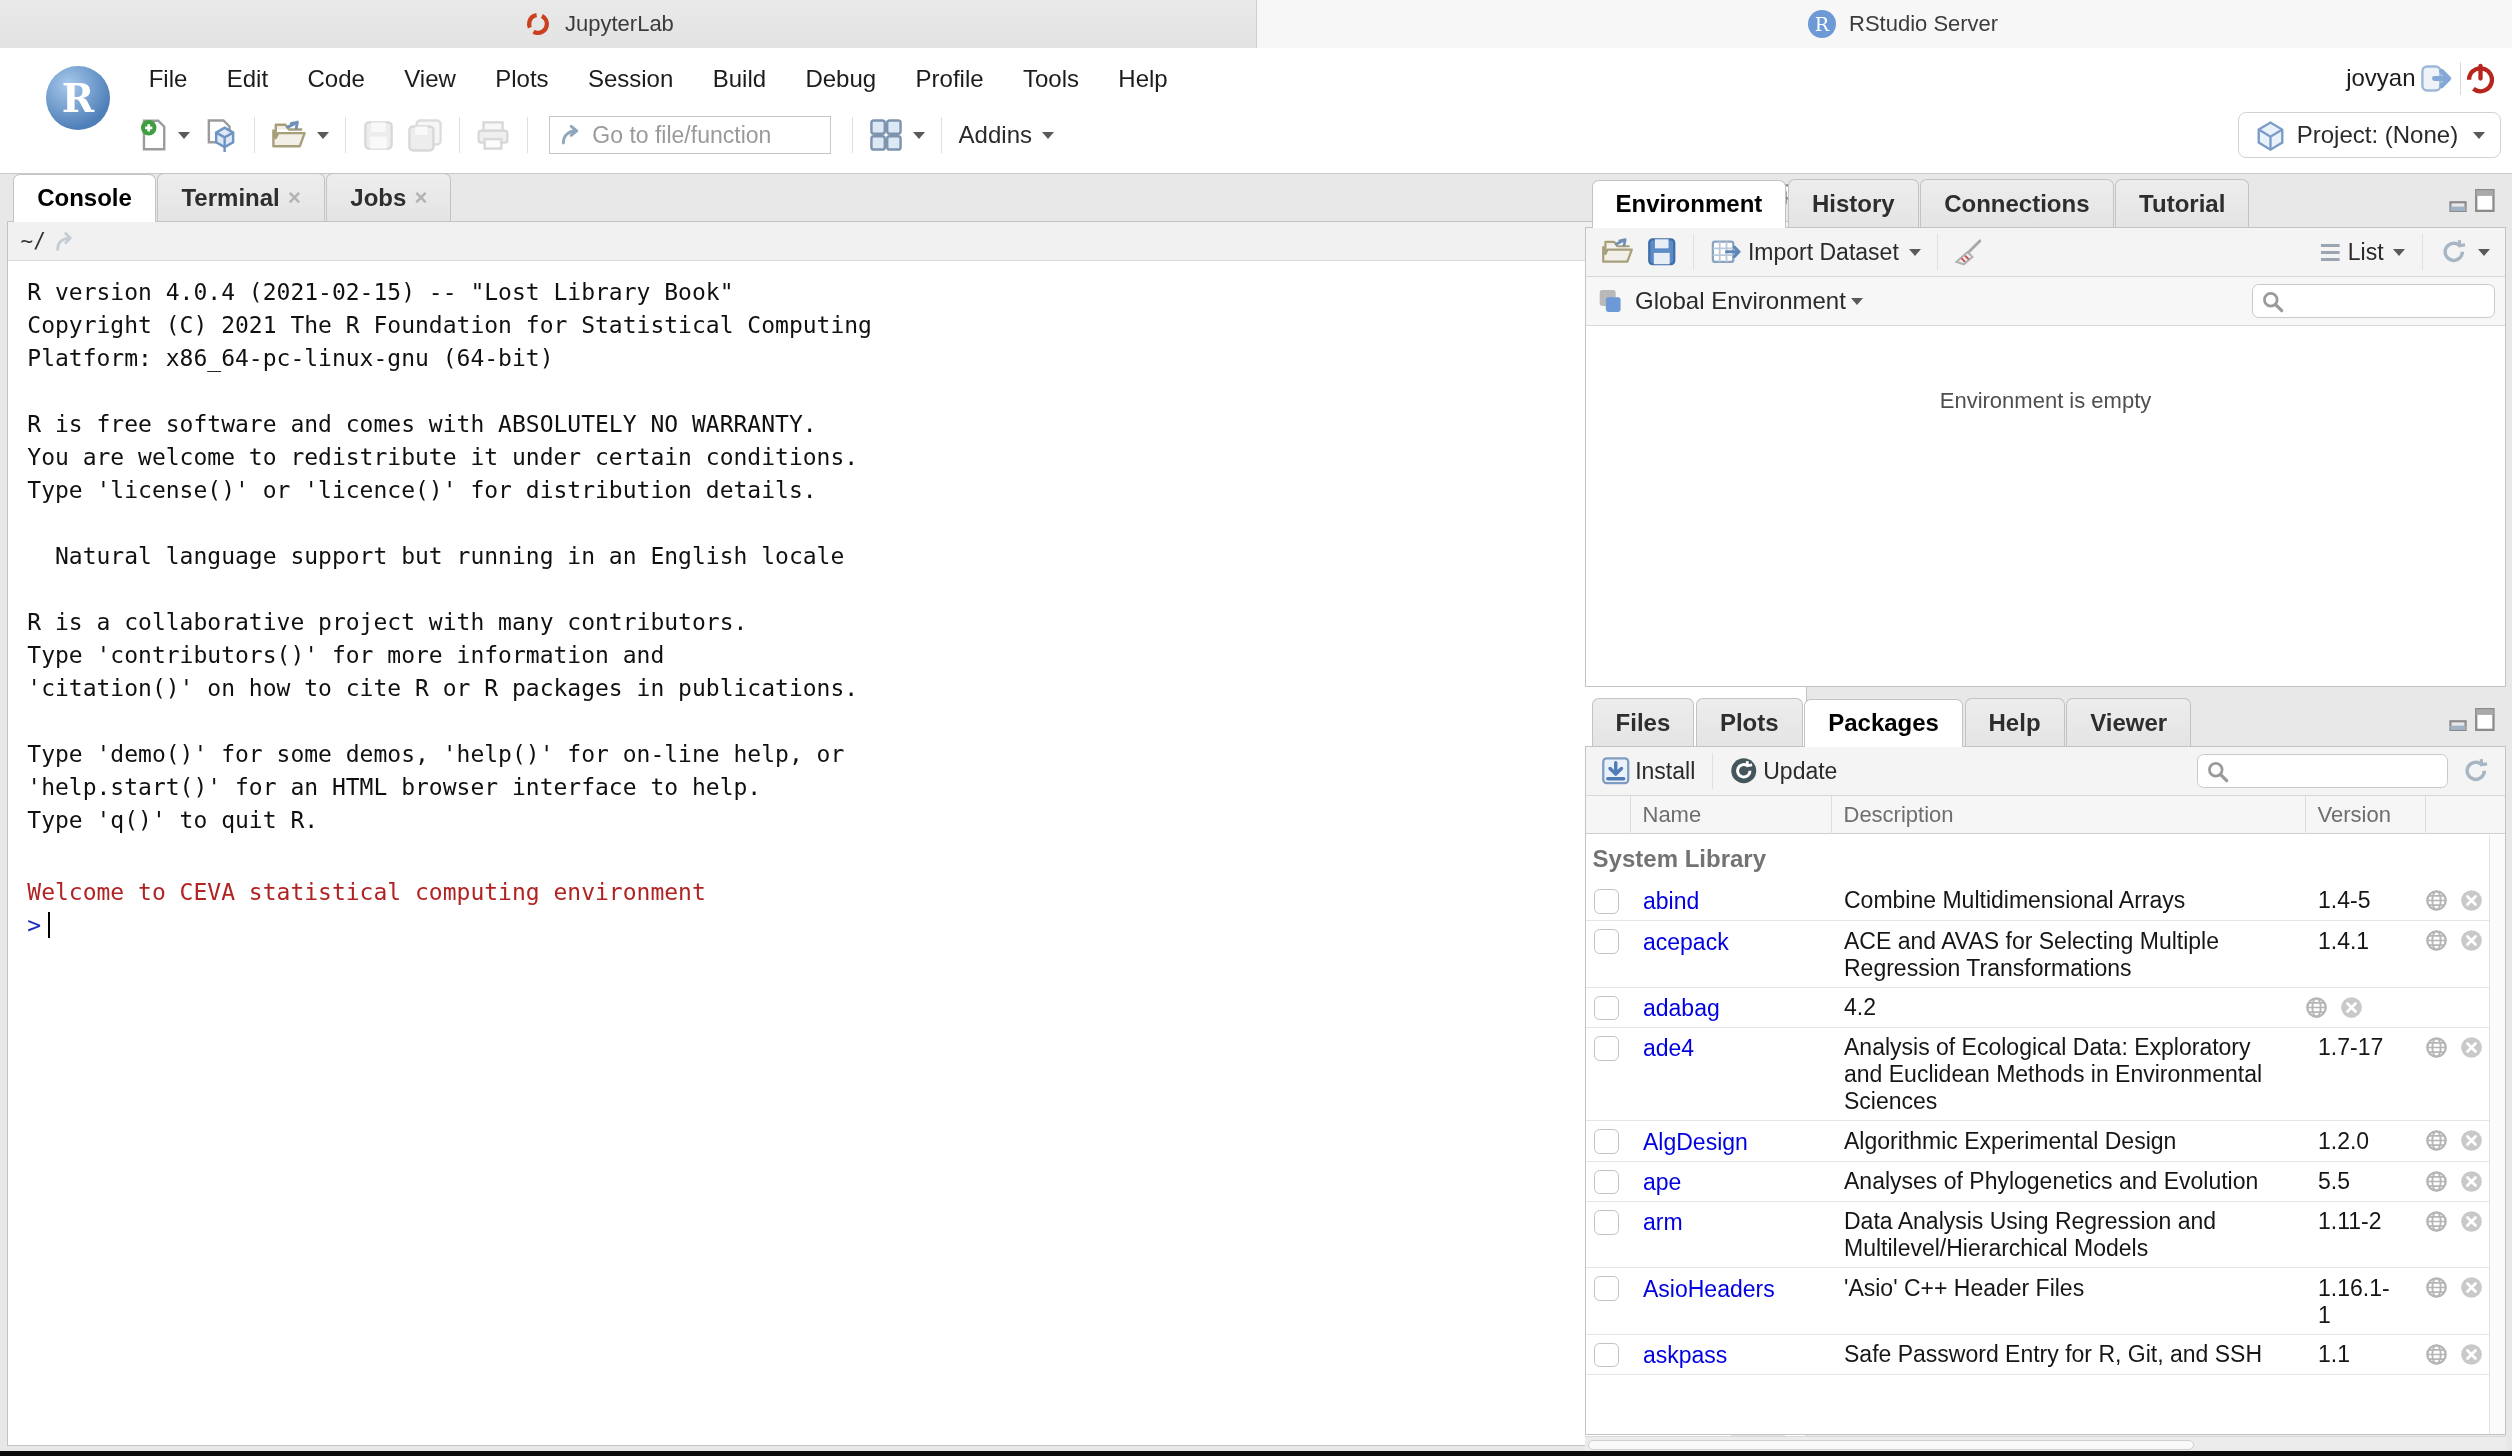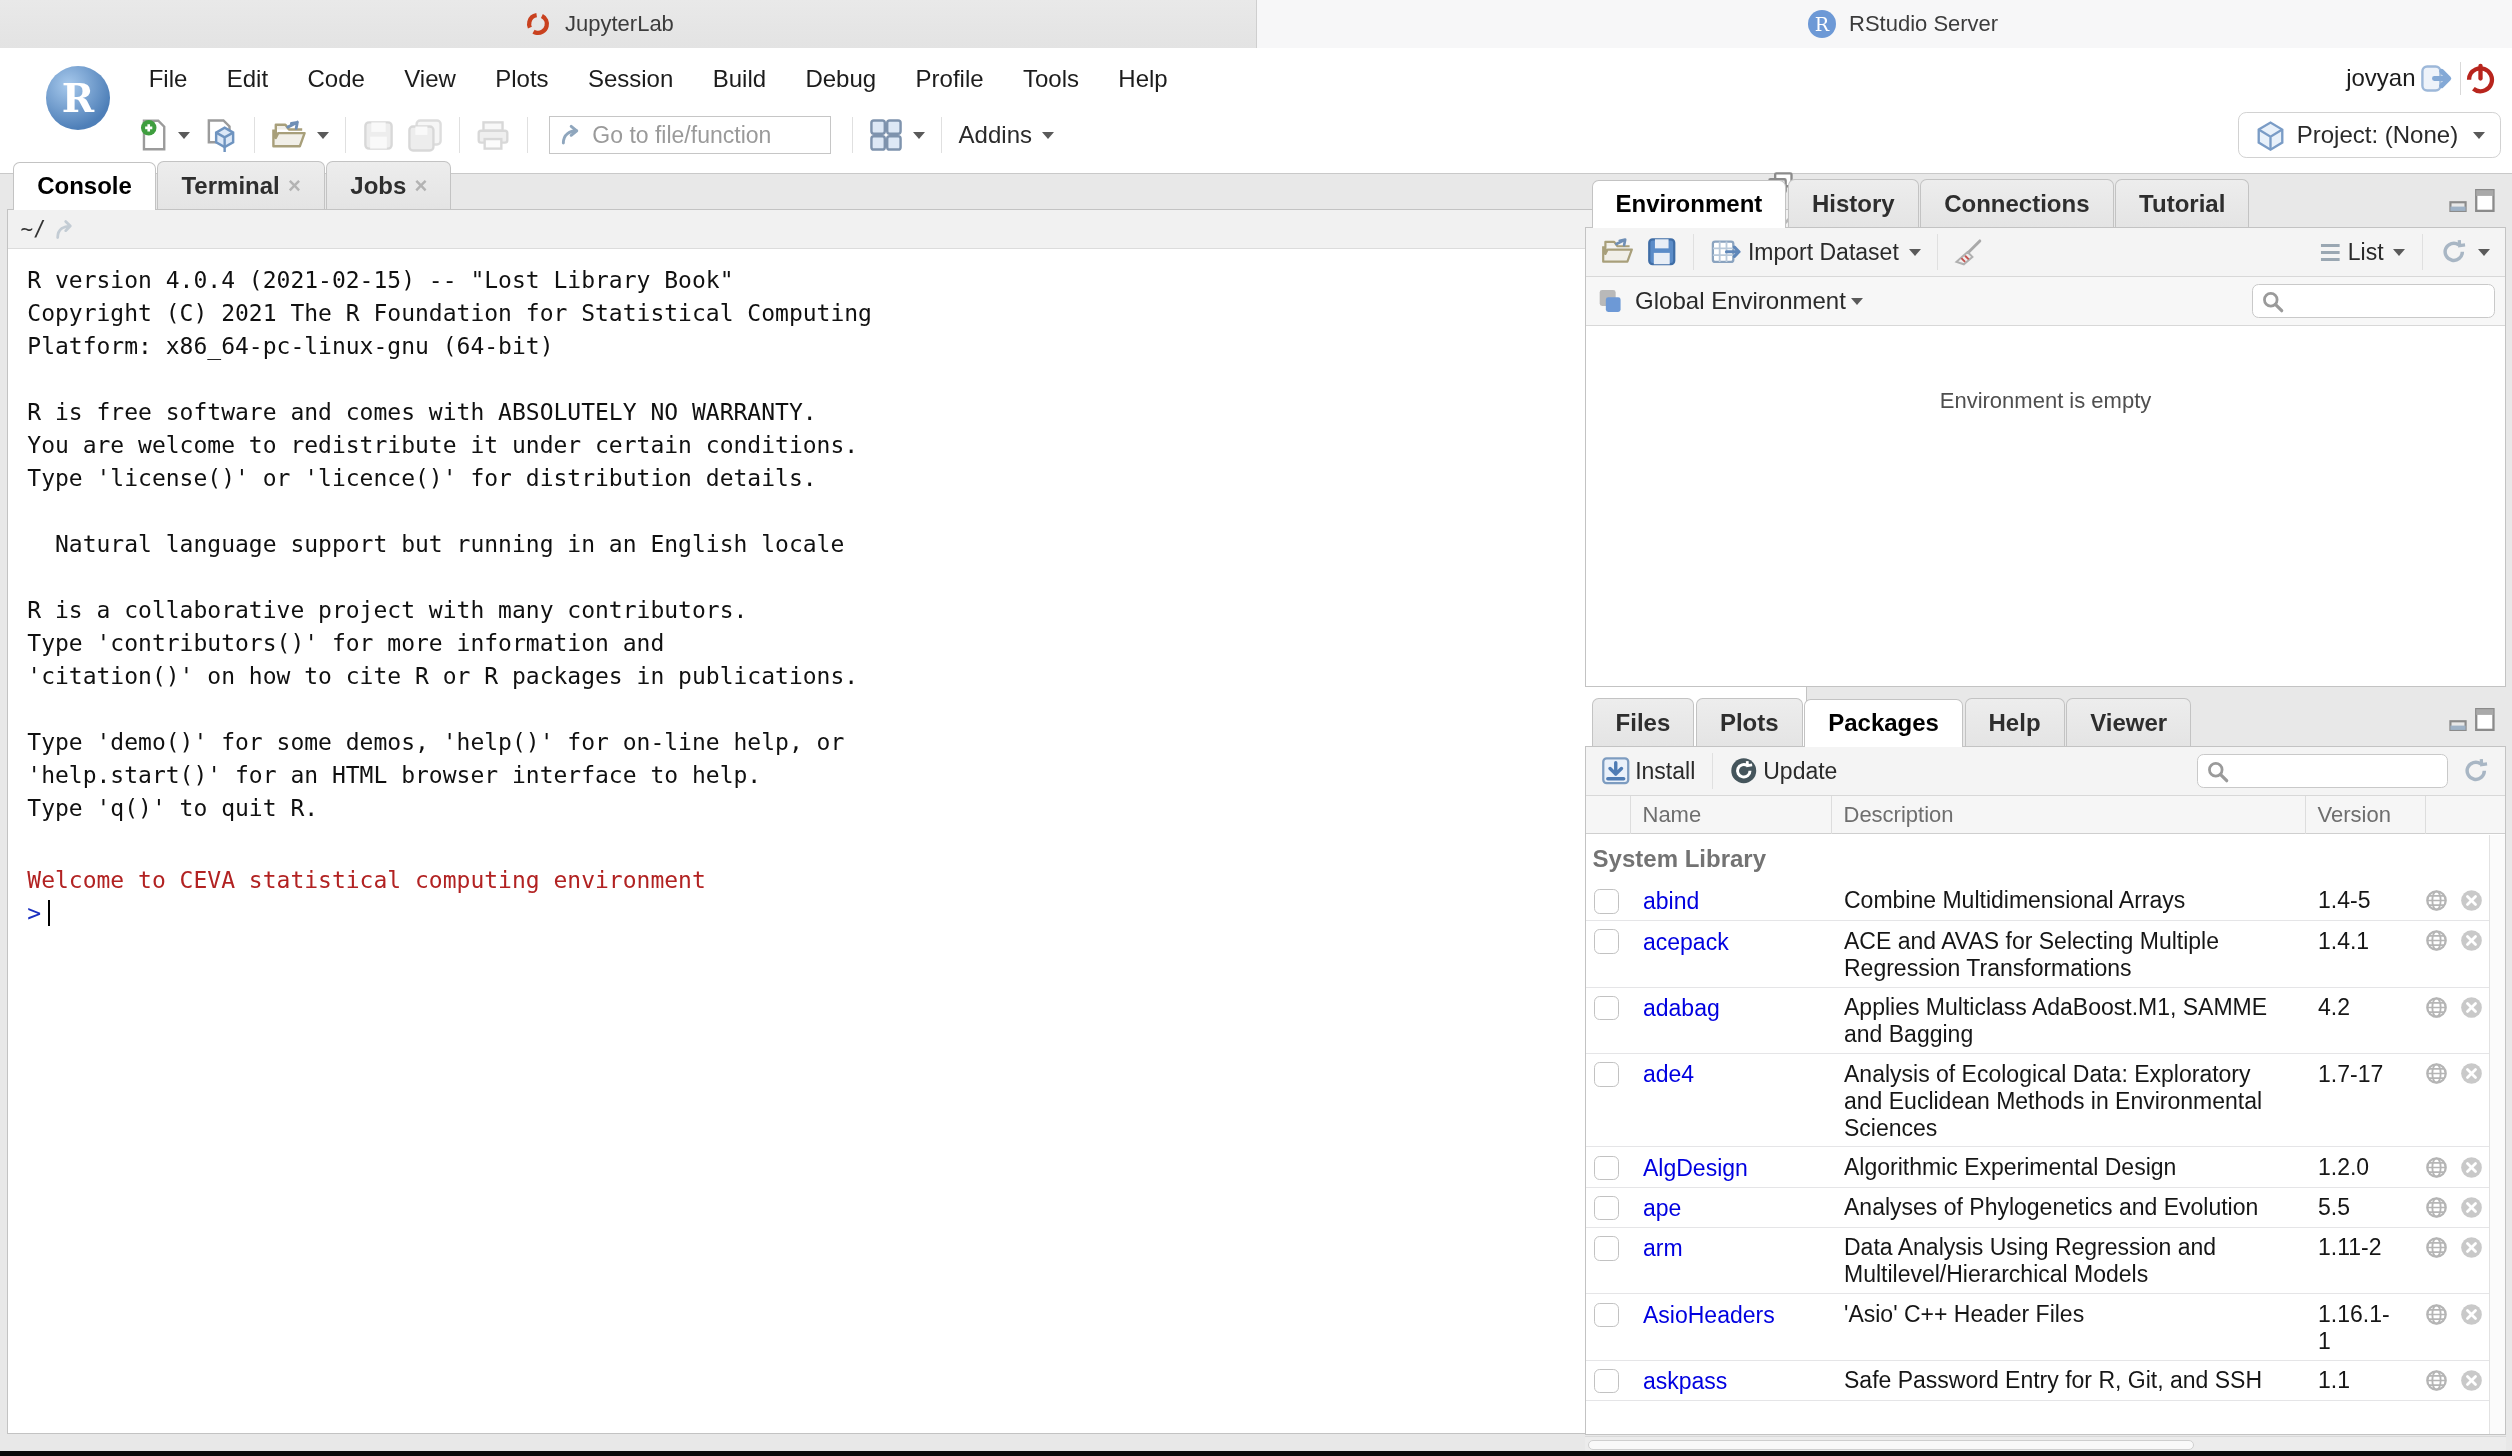--- a/index.html
+++ b/index.html
@@ -43,21 +43,21 @@
   .pane { position:absolute; }
   .tabbar { position:relative; height:49px; display:flex; align-items:flex-end; border-bottom:0.8px solid #c3c3c3; padding-left:6.6px; }
   .tab { display:flex; align-items:center; gap:8.2px; height:48px; padding:0 23px; font-size:24px; font-weight:bold; color:#2e2e2e;
          background:linear-gradient(#ededed,#e4e4e4); border:0.8px solid #c3c3c3; border-bottom:none; border-radius:6.6px 6.6px 0 0; margin-right:1.6px; }
   .tab.active { background:#fff; margin-bottom:-0.8px; height:48px; color:#000; z-index:2; }
   .tab-close { color:#b3b3b3; font-size:22px; font-weight:bold; line-height:1; }
   .pane-body { position:absolute; left:0; right:0; top:49px; bottom:0; background:#fff; border:0.8px solid #c3c3c3; border-top:none; overflow:hidden; }
   .pane-winctl { position:absolute; right:11.5px; top:9.8px; display:flex; gap:8.2px; align-items:flex-end; }
 
   
-  #console-pane { left:6.6px; top:161px; width:1800px; height:1273px; }
+  #console-pane { left:6.6px; top:173px; width:1800px; height:1273px; }
   #console-path-bar { height:39px; background:#f1f1f1; border-bottom:0.8px solid #dcdcdc; display:flex; align-items:center; padding:0 13px; }
   #console-path { font-size:21px; color:#333; font-family:"DejaVu Sans Mono", monospace; }
   #console-output { padding:14.7px 0 0 19.7px; font-family:"DejaVu Sans Mono", monospace; font-size:23px; line-height:33px; color:#101010; white-space:pre; }
   .console-line.red { color:#b22222;margin-top:6px; }
   .prompt-char { color:#1a2fc0; }
   .cursor { display:inline-block; width:2.5px; height:25.4px; background:#000; vertical-align:text-bottom; margin-left:6.6px; }
   #console-hthumb { position:absolute; right:21px; bottom:4.9px; width:54px; height:9.8px; background:#e2e2e2; border-radius:4.9px; }
 
   
   #env-pane { left:1585px; top:179px; width:921px; height:508px; }
@@ -468,21 +468,20 @@
                   <svg width="23" height="23" viewBox="0 0 20 20">
                     <circle cx="10" cy="10" r="9" fill="#c9c9c9"></circle>
                     <path d="M6.5 6.5 l7 7 M13.5 6.5 l-7 7" stroke="#fff" stroke-width="2.4" stroke-linecap="round"></path>
                   </svg>
                 </span>
               </div>
             </div>
             <div class="pkg-row">
               <span class="pkg-check"></span>
               <a class="pkg-name">adabag</a>
-              <div class="pkg-desc">Applies Multiclass AdaBoost.M1, SAMME and Bagging</div>
               <div class="pkg-version">4.2</div>
               <div class="pkg-actions">
                 <span>
                   <svg width="23" height="23" viewBox="0 0 20 20">
                     <circle cx="10" cy="10" r="8" fill="none" stroke="#b5b5b5" stroke-width="2"></circle>
                     <ellipse cx="10" cy="10" rx="3.6" ry="8" fill="none" stroke="#b5b5b5" stroke-width="1.6"></ellipse>
                     <path d="M2 10 h16 M3.2 6 h13.6 M3.2 14 h13.6" stroke="#b5b5b5" stroke-width="1.4"></path>
                   </svg>
                 </span>
                 <span>

